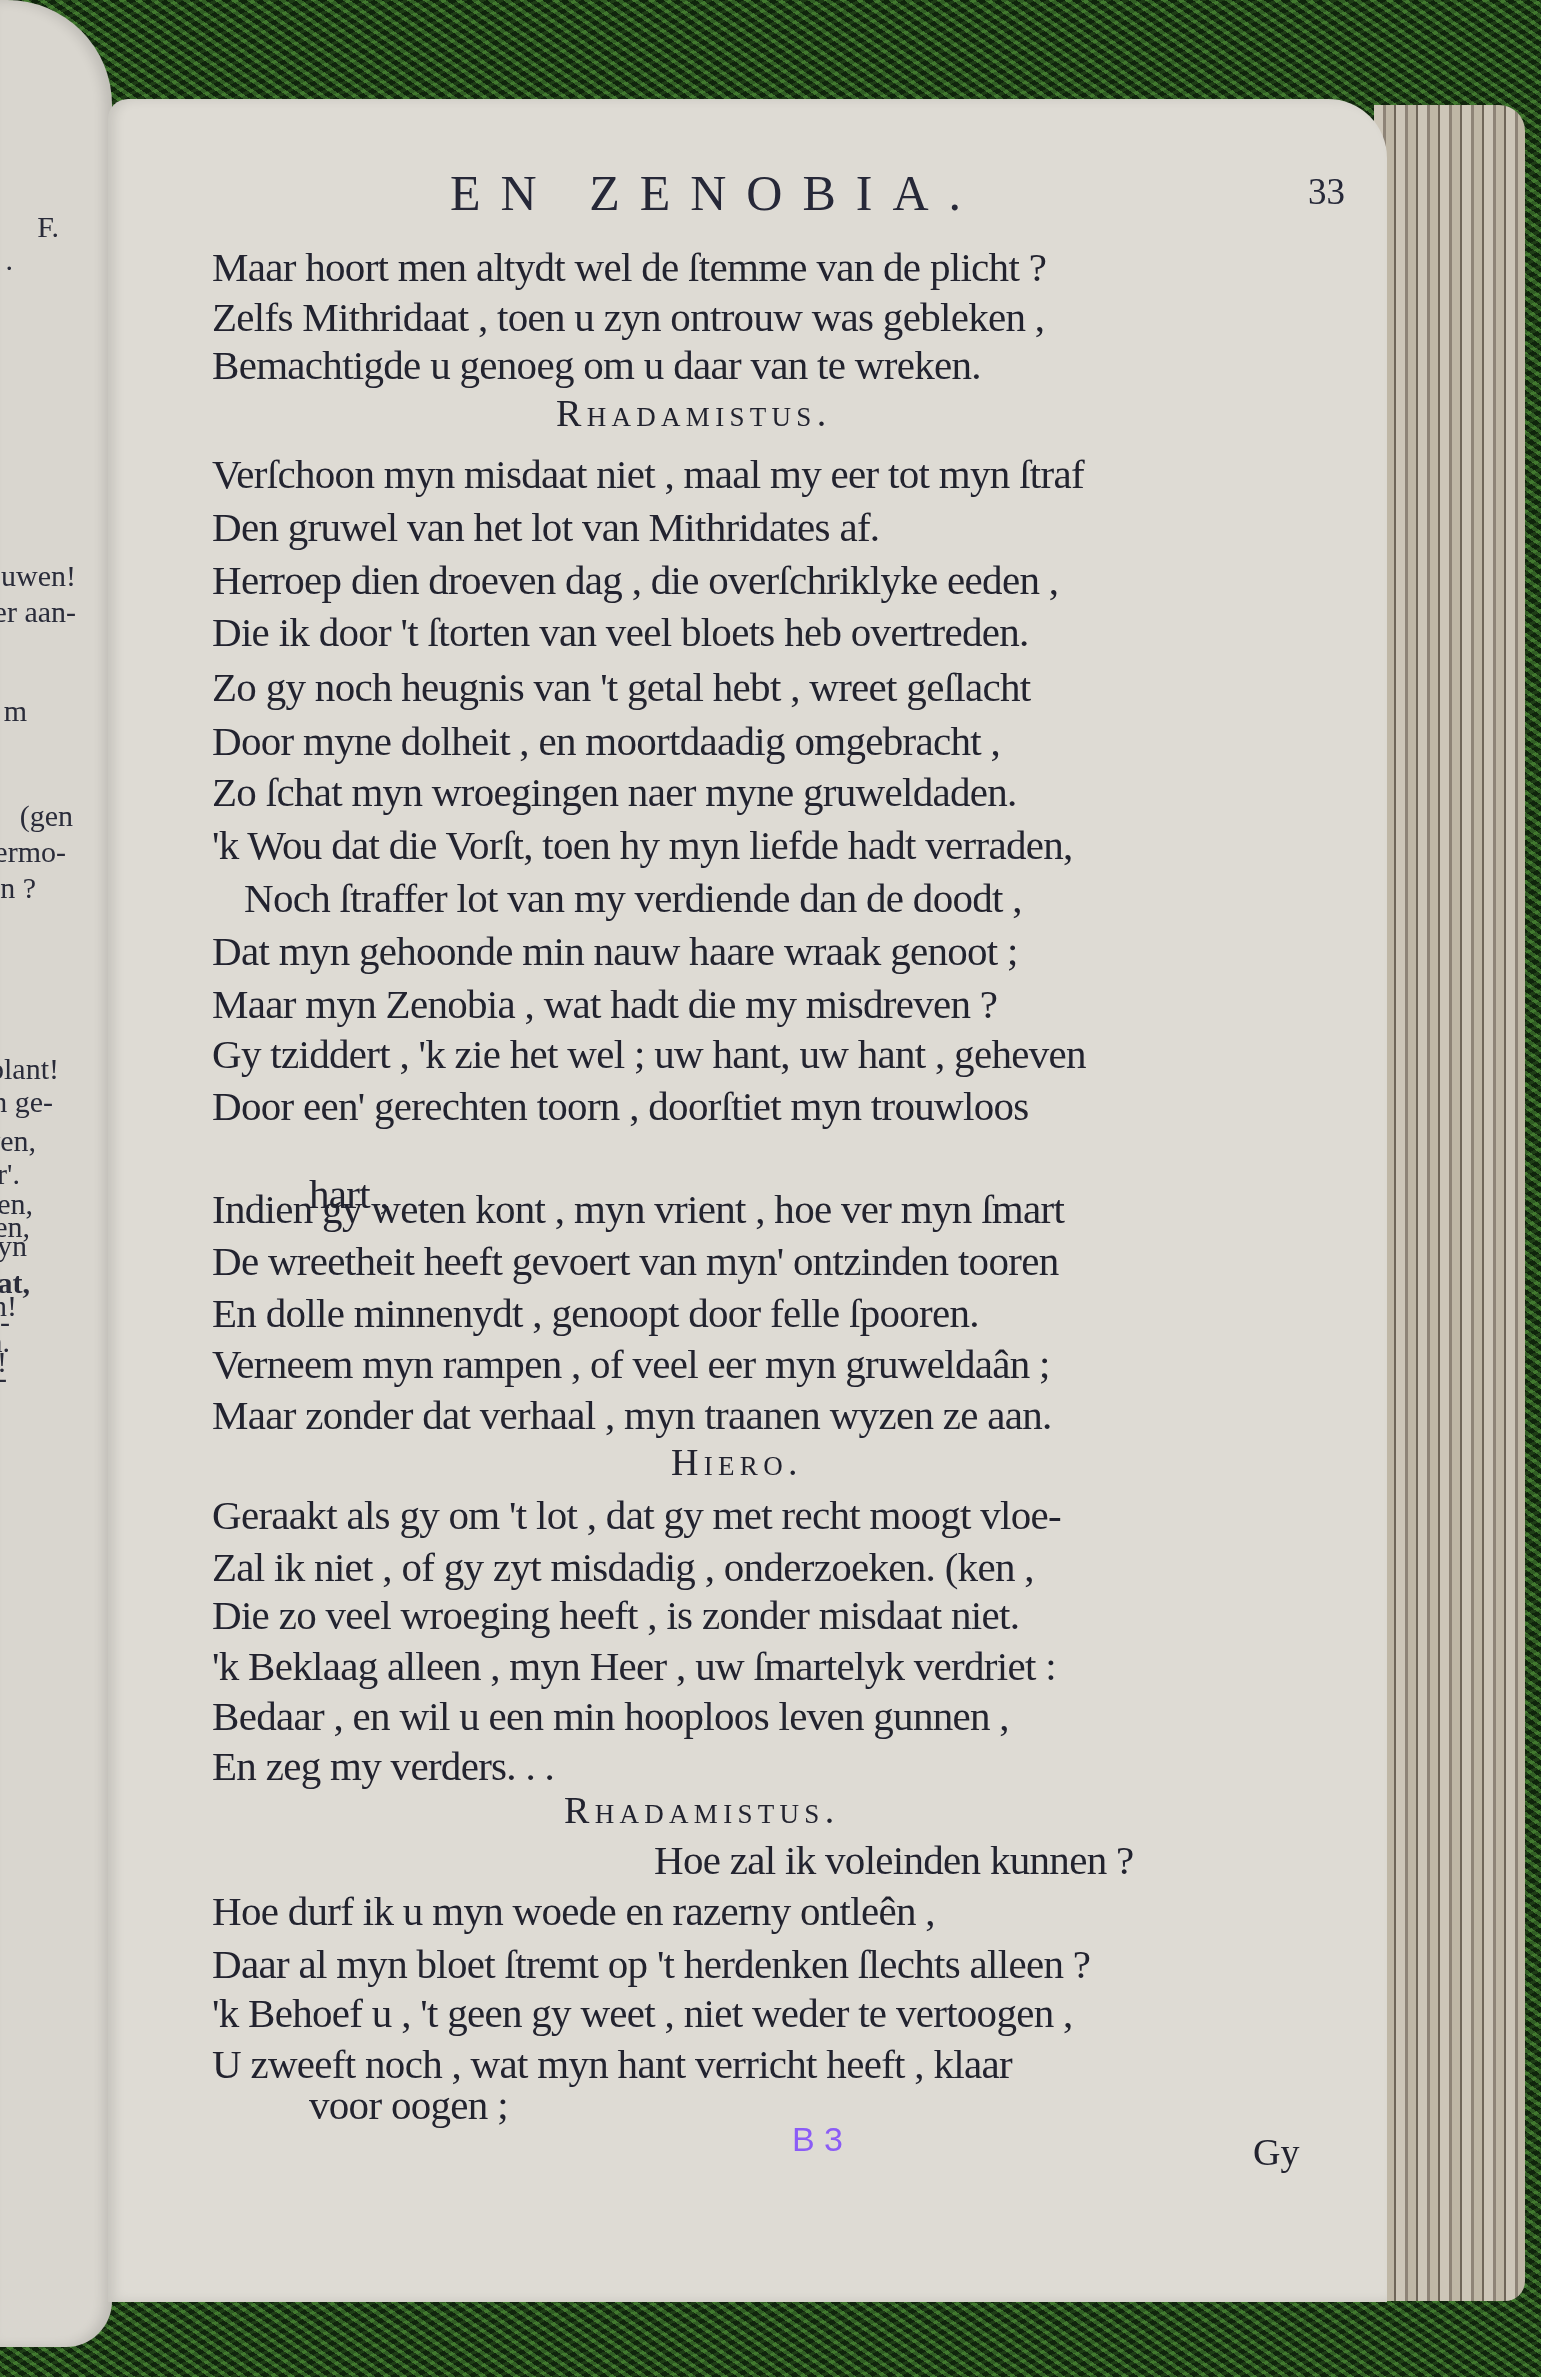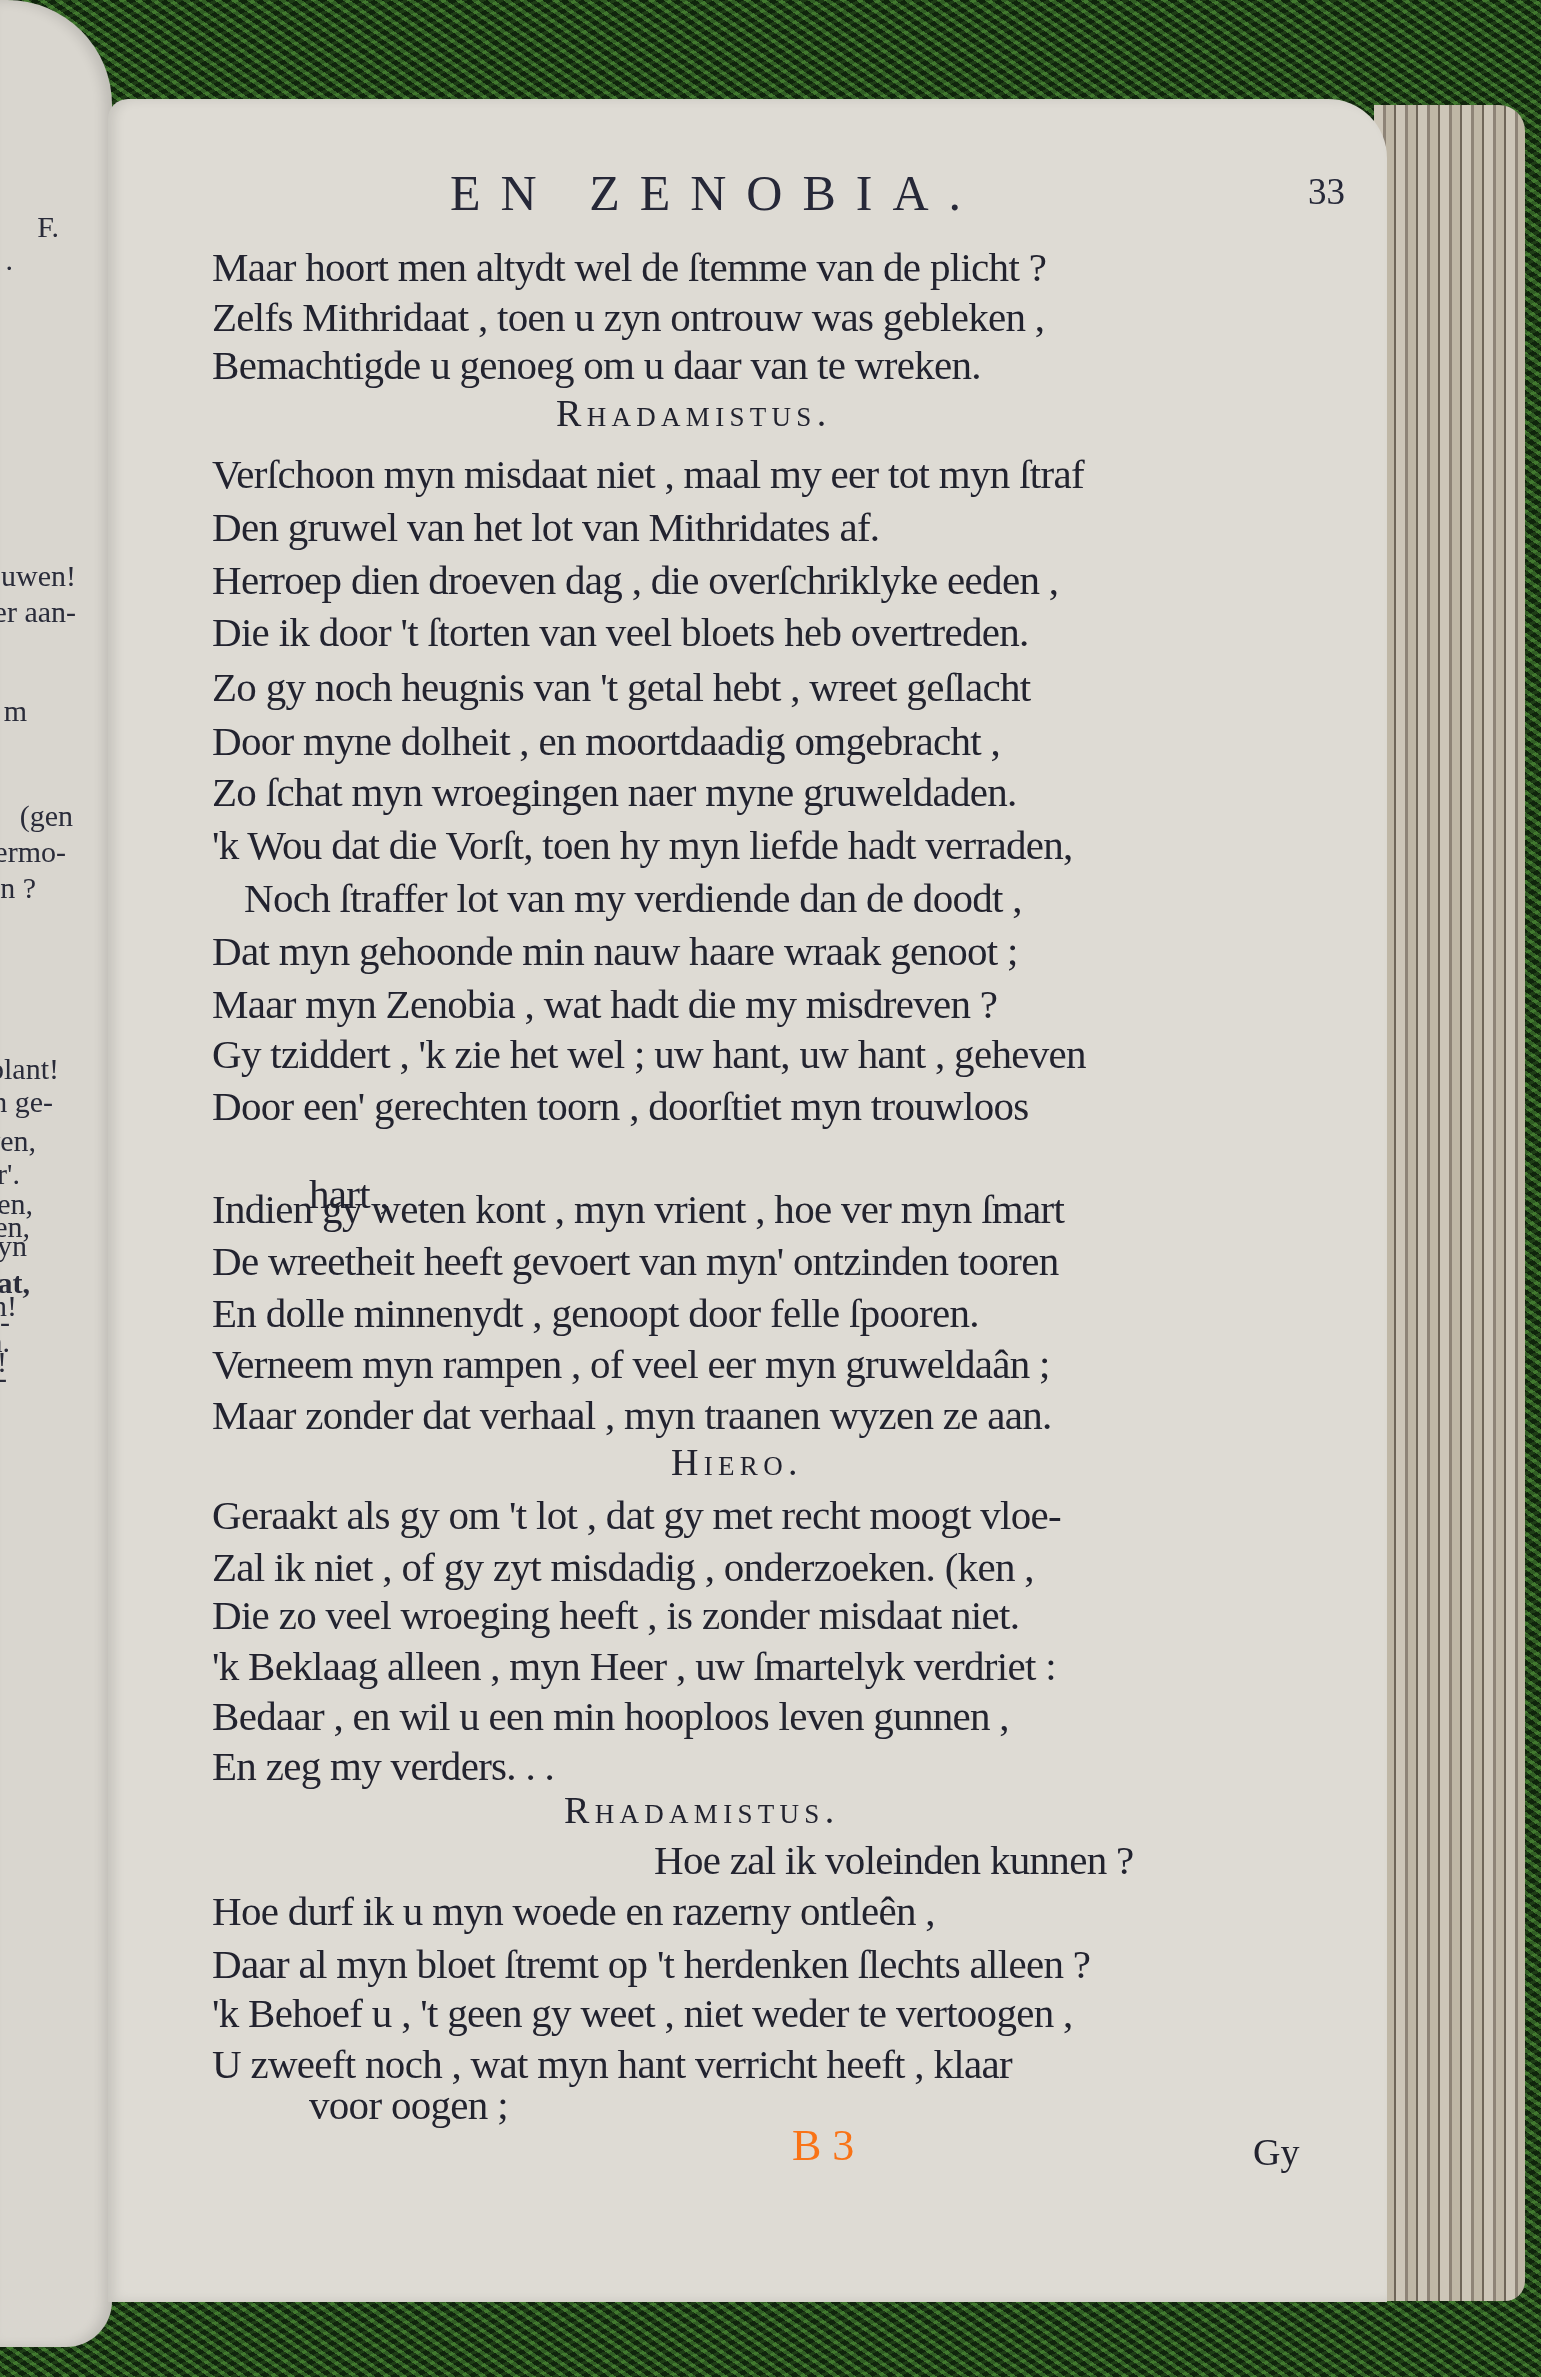--- a/index.html
+++ b/index.html
@@ -23,21 +23,21 @@
     box-shadow:inset 6.6px 0 10.5px rgba(0,0,0,.10);}
   .header{position:absolute;top:164px;left:434px;font-family:"Liberation Serif",serif;
     font-size:50px;letter-spacing:20px;color:#262838;margin-left:16px;}
   .pagenum{position:absolute;top:170px;left:1308px;font-family:"Liberation Serif",serif;font-size:37px;color:#262838;}
   .line{position:absolute;left:212px;font-family:"Liberation Serif","DejaVu Serif",serif;
     font-size:41px;color:#22232f;white-space:nowrap;letter-spacing:-0.7px;}
   .line.cont{left:309px;}
   .line.indent-far{left:654px;}
   .speaker{position:absolute;font-family:"Liberation Serif",serif;font-size:38px;color:#22232f;
     font-variant:small-caps;letter-spacing:5.3px;white-space:nowrap;}
-  .sig{position:absolute;top:2120px;left:792px;font-family:Liberation Serif, serif;font-size:44px;color:#f97316;}
+  .sig{position:absolute;top:2120px;left:792px;font-family:Liberation Sans, sans-serif;font-size:34px;color:#8b5cf6;}
   .catch{position:absolute;top:2130px;left:1253px;font-family:"Liberation Serif",serif;font-size:38px;color:#22232f;}
 </style>
 </head>
 <body>
 
 <div class="carpet"></div>
 
 <div class="left-page" id="leftPage">
     <div class="left-frag" style="top: 210px; right: 53px;">F.</div>
     <div class="left-frag" style="top: 243px; right: 99px;">.</div>

